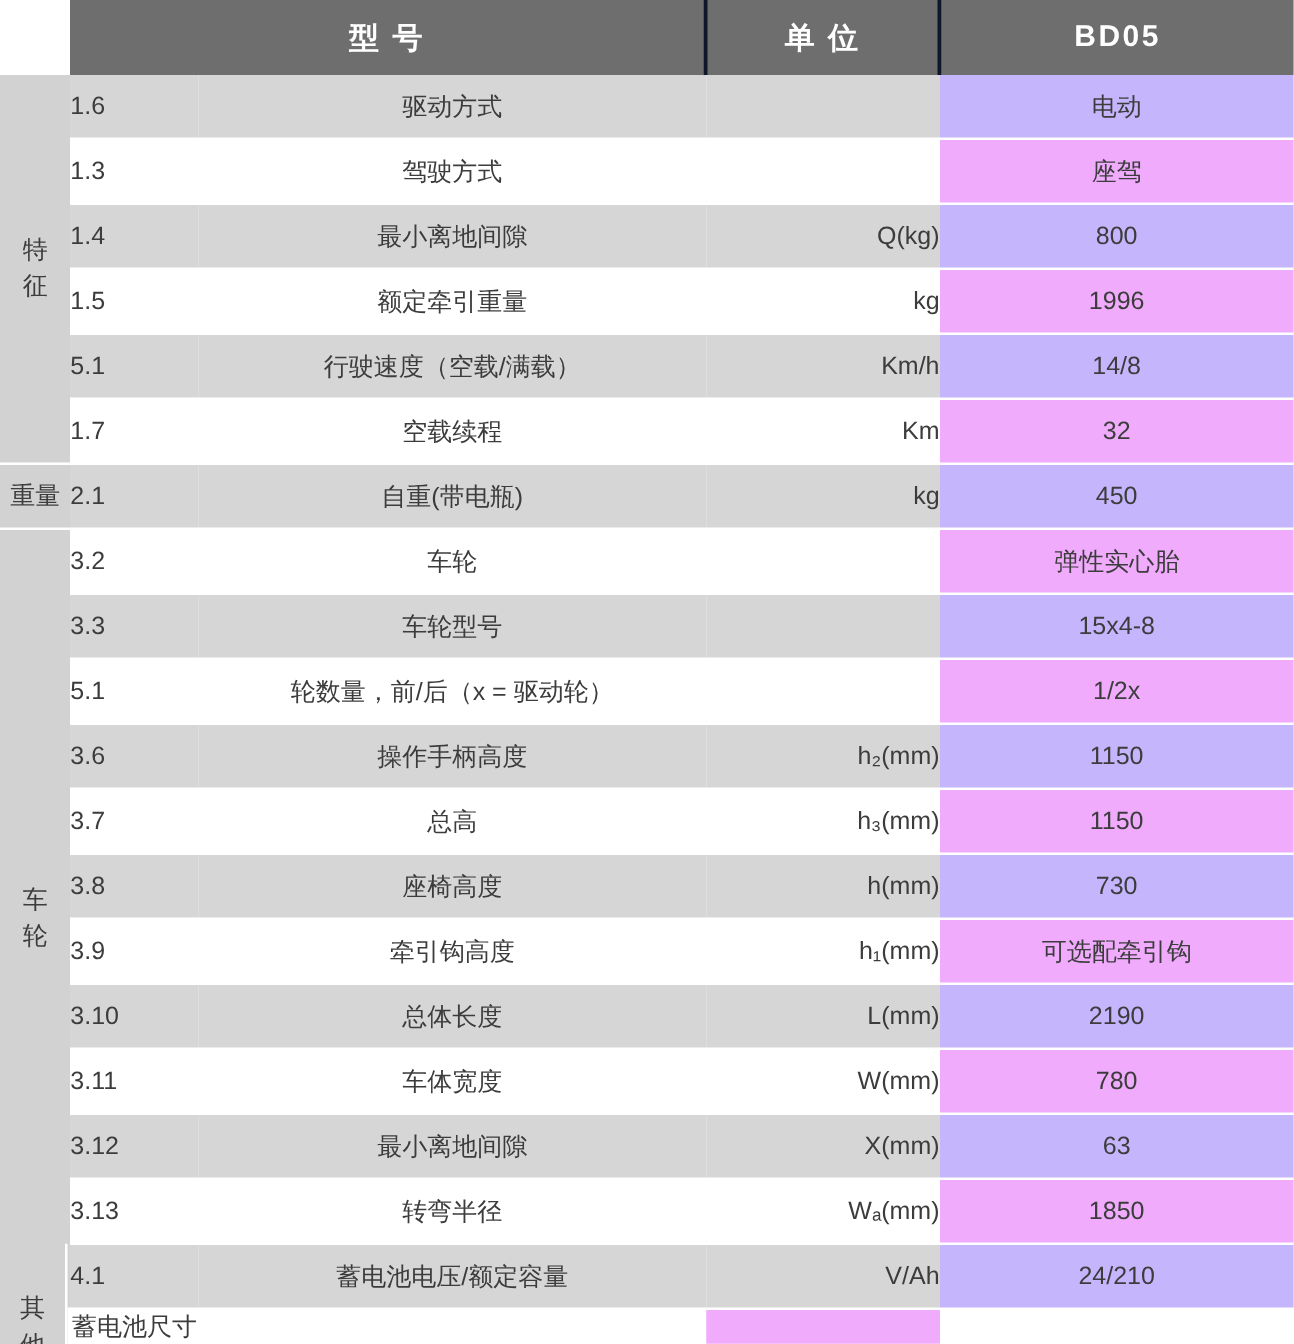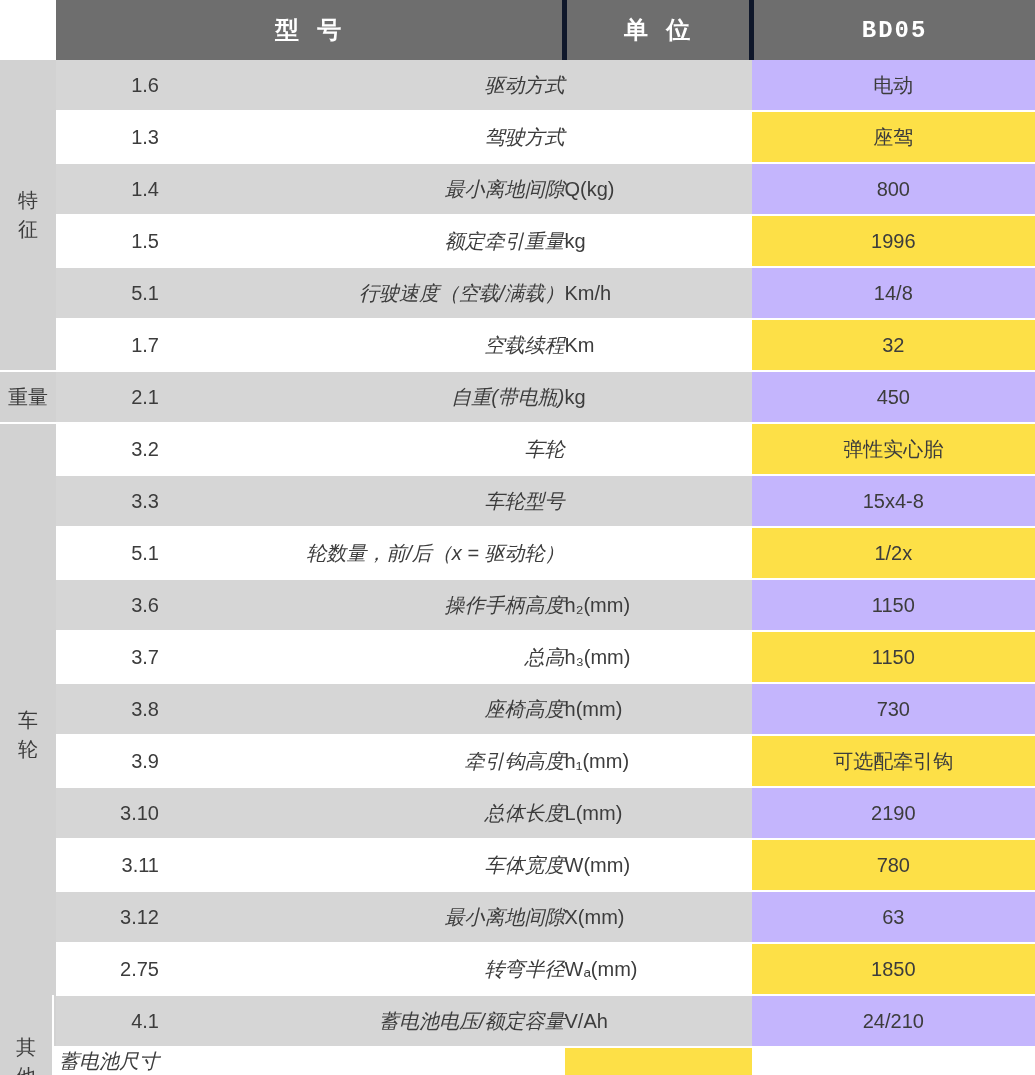--- a/index.html
+++ b/index.html
@@ -34,27 +34,26 @@
   
   tr.head th {
     background: #6e6e6e;
     color: #ffffff;
     height: 60px;
     font-size: 24px;
     font-weight: bold;
     text-align: center;
     vertical-align: middle;
     letter-spacing: 2px;
-    font-family: Liberation Mono, monospace;
   }
   tr.head th.sp-blank {
     background: #ffffff;
   }
   tr.head th.sep {
-    border-left: 5px solid #0f172a;
+    border-left: 3px solid #0f172a;
   }
 
   
   td.group {
     background: #d2d2d2;
     text-align: center;
     vertical-align: middle;
     font-size: 20px;
     color: #3c3c3c;
     line-height: 1.45;
@@ -64,51 +63,50 @@
   td.group span { display: block; }
 
   
   tr.row td {
     height: 50px;
     font-size: 20px;
     vertical-align: middle;
     border-bottom: 2px solid #ffffff;
   }
   td.code {
-    text-align: right;
+    text-align: left;
     color: #3c3c3c;
     border-right: 2px solid #ffffff;
   }
   td.name {
     padding-left: 34px;
+    text-align: center;
+    border-right: 2px solid #ffffff;
+  }
+  td.unit {
     text-align: right;
-    border-right: 2px solid #ffffff;
-    font-style: italic;
-  }
-  td.unit {
-    text-align: left;
     border-right: 3px solid #ffffff;
   }
   td.val {
     text-align: center;
   }
   
   tr.shade td.code,
   tr.shade td.name,
   tr.shade td.unit,
   tr.shade td.val {
     background: #d6d6d6;
   }
   tr.plain td.code,
   tr.plain td.name,
   tr.plain td.unit,
   tr.plain td.val {
     background: #ffffff;
   }
-  tr.plain td.val { background: #fde047; }
+  tr.plain td.val { background: #f0abfc; }
   tr.shade td.val { background: #c4b5fd; }
 </style>
 </head>
 <body>
 
 <table class="spec">
   <colgroup>
     <col class="c-group">
     <col class="c-code">
     <col class="c-name">
@@ -234,21 +232,21 @@
       <td class="unit">W(mm)</td>
       <td class="val">780</td>
     </tr>
     <tr class="row shade">
       <td class="code">3.12</td>
       <td class="name">最小离地间隙</td>
       <td class="unit">X(mm)</td>
       <td class="val">63</td>
     </tr>
     <tr class="row plain">
-      <td class="code">2.75</td>
+      <td class="code">3.13</td>
       <td class="name">转弯半径</td>
       <td class="unit">Wₐ(mm)</td>
       <td class="val">1850</td>
     </tr>
     <tr class="row shade">
       <td class="code">4.1</td>
       <td class="name">蓄电池电压/额定容量</td>
       <td class="unit">V/Ah</td>
       <td class="val">24/210</td>
     </tr>

